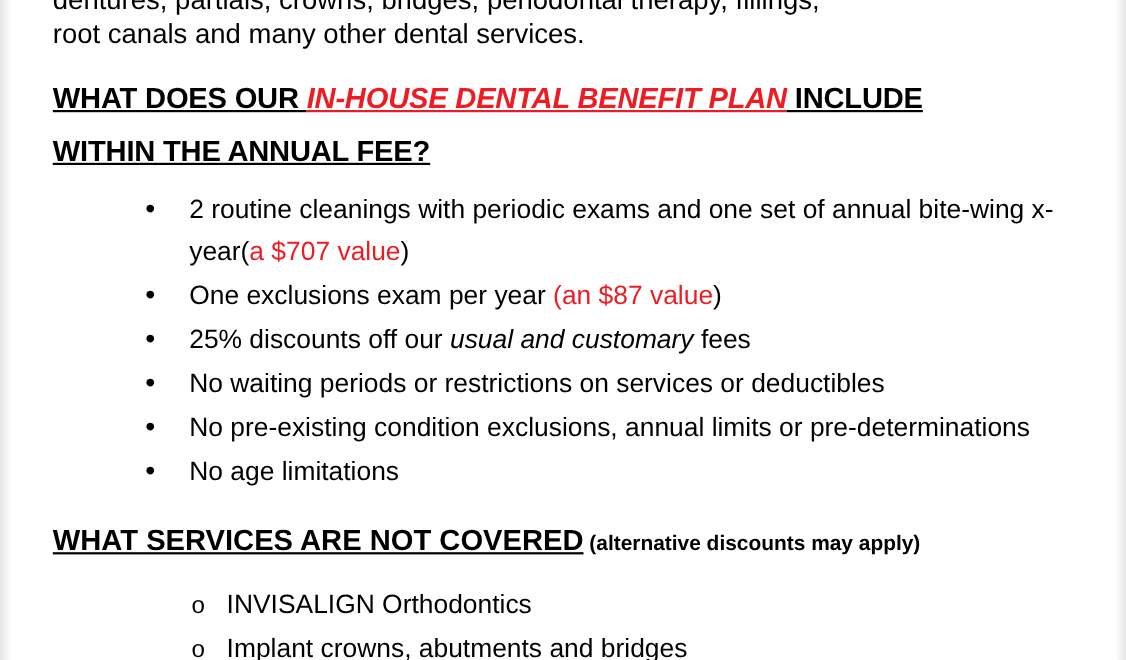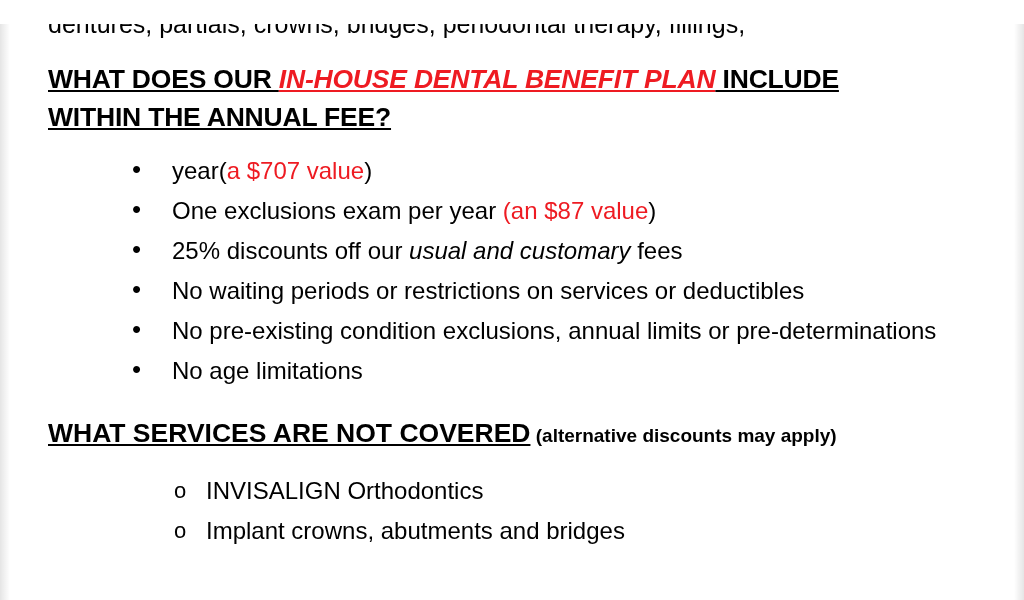--- a/index.html
+++ b/index.html
@@ -25,21 +25,20 @@
   
   .intro {
     font-size: 25px;
     line-height: 40px;
     color: #000;
   }
   .intro-clipped {
     height: 14px;
     overflow: hidden;
     position: relative;
-    margin-top: 24px;
   }
   .intro-clipped .inner {
     position: absolute;
     bottom: 0;
     left: 0;
     white-space: nowrap;
     font-size: 25px;
     line-height: 28px;
   }
   .intro-line2 {
@@ -53,20 +52,21 @@
   .h-block {
     margin-top: 22px;
     font-weight: bold;
     font-size: 26.5px;
     line-height: 38px;
     letter-spacing: -0.2px;
   }
   .h-line {
     display: block;
     white-space: nowrap;
+    margin-top: 10px;
   }
   .u {
     text-decoration: underline;
     text-underline-offset: 2px;
   }
   .red {
     color: #ee1b22;
   }
   .ital {
     font-style: italic;
@@ -148,29 +148,31 @@
 
 <div class="page">
 
   <div class="edge-l"></div>
   <div class="edge-r"></div>
 
   <div class="intro">
     <div class="intro-clipped">
       <span class="inner">dentures, partials, crowns, bridges, periodontal therapy, fillings,</span>
     </div>
+    <div class="intro-line2">root canals and many other dental services.</div>
   </div>
 
   <div class="h-block">
     <span class="h-line"><span class="u">WHAT DOES OUR </span><span class="u red ital">IN-HOUSE DENTAL BENEFIT PLAN</span><span class="u"> INCLUDE</span></span>
     <span class="h-line"><span class="u">WITHIN THE ANNUAL FEE?</span></span>
   </div>
 
   <ul class="bullets">
     <li>
+      <span>2 routine cleanings with periodic exams and one set of annual bite-wing x-</span>
       <span class="wrap2"><span>year(</span><span class="red">a $707 value</span><span>)</span></span>
     </li>
     <li>
       <span>One exclusions exam per year </span><span class="red">(an $87 value</span><span>)</span>
     </li>
     <li>
       <span>25% discounts off our </span><span class="ital">usual and customary</span><span> fees</span>
     </li>
     <li>
       <span>No waiting periods or restrictions on services or deductibles</span>

